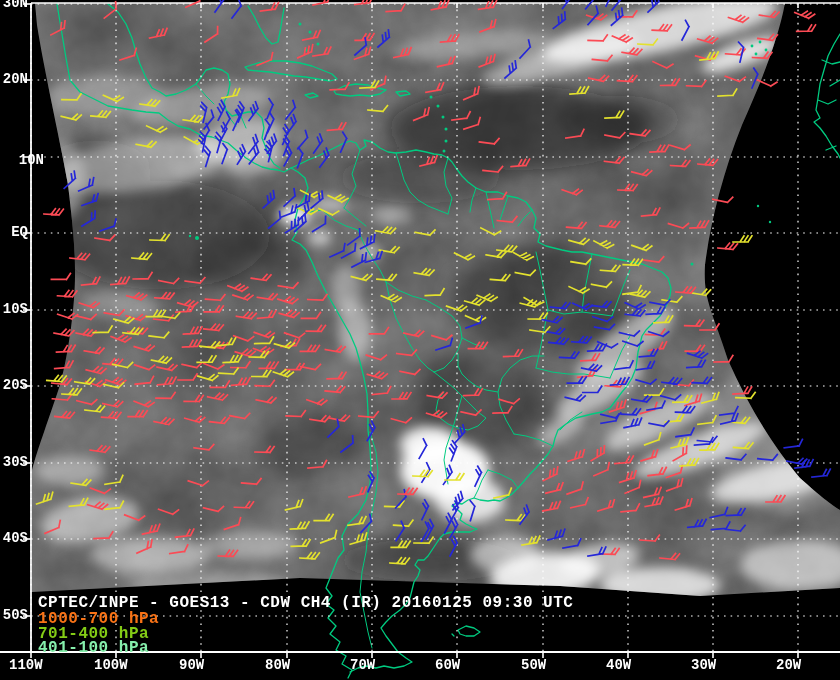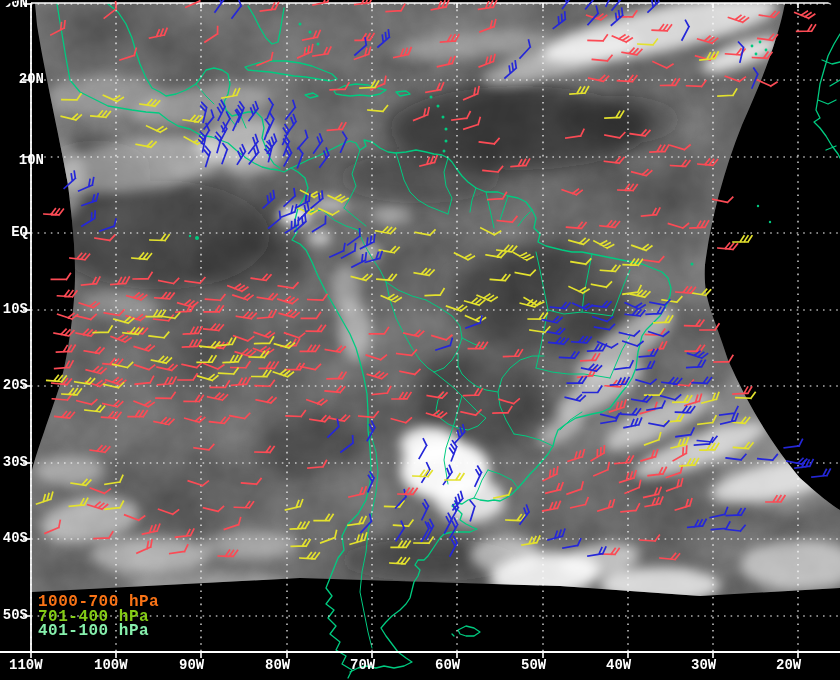--- a/index.html
+++ b/index.html
@@ -1,17 +1,17 @@
 <!DOCTYPE html>
 <html><head>
 <meta charset="utf-8">
 <style>
   html,body{margin:0;padding:0;background:#000;}
   #screen{position:relative;width:840px;height:680px;background:#000;overflow:hidden;
-          font-family:"Liberation Mono","DejaVu Sans Mono",monospace;border-radius:21px;}
+          font-family:"Liberation Mono","DejaVu Sans Mono",monospace;}
   #map-svg{position:absolute;left:0;top:0;}
   .axlab{position:absolute;color:#fff;font:bold 14px "Liberation Mono","DejaVu Sans Mono",monospace;
          line-height:14px;white-space:nowrap;}
   .latlab{width:28px;text-align:right;}
   .lonlab{width:44px;text-align:left;}
   #legend{position:absolute;left:38px;top:595px;}
   #legend .t{color:#fff;font:bold 16px "Liberation Mono","DejaVu Sans Mono",monospace;
              letter-spacing:.5px;line-height:17px;white-space:nowrap;}
   #legend .lv{font:bold 16px "Liberation Mono","DejaVu Sans Mono",monospace;
               letter-spacing:.5px;line-height:14.5px;white-space:nowrap;}
@@ -724,38 +724,39 @@
         <path d="M0,0L15,0M15,0L19,-6" transform="translate(328.0,437.0) rotate(-44.3)" stroke="#2527d8" fill="none" stroke-width="1.7" stroke-linecap="square"></path>
         <path d="M0,0L15,0M15,0L19,-6" transform="translate(341.0,452.0) rotate(-36.8)" stroke="#2527d8" fill="none" stroke-width="1.7" stroke-linecap="square"></path>
         <path d="M0,0L15,0M15,0L19,-6M11,0L15,-6" transform="translate(450.0,556.0) rotate(-61.7)" stroke="#2527d8" fill="none" stroke-width="1.7" stroke-linecap="square"></path>
         <path d="M0,0L15,0M15,0L19,-6" transform="translate(436.0,350.0) rotate(-17.9)" stroke="#2527d8" fill="none" stroke-width="1.7" stroke-linecap="square"></path>
         <path d="M0,0L15,0M15,0L19,-6" transform="translate(466.0,328.0) rotate(-19.8)" stroke="#2527d8" fill="none" stroke-width="1.7" stroke-linecap="square"></path>
       </g>
 </svg>
 
 <div id="labels">
       <div class="axlab latlab" style="left: 0px; top: -4px;">30N</div>
-      <div class="axlab latlab" style="left: 0px; top: 72px; padding-left: 16px;">20N</div>
+      <div class="axlab latlab" style="left: 0px; top: 72px;">20N</div>
       <div class="axlab latlab" style="left: 0px; top: 153px; margin-left: 16px;">10N</div>
       <div class="axlab latlab" style="left: 0px; top: 225px;">EQ</div>
       <div class="axlab latlab" style="left: 0px; top: 302px;">10S</div>
       <div class="axlab latlab" style="left: 0px; top: 378px;">20S</div>
       <div class="axlab latlab" style="left: 0px; top: 455px;">30S</div>
       <div class="axlab latlab" style="left: 0px; top: 531px;">40S</div>
       <div class="axlab latlab" style="left: 0px; top: 608px;">50S</div>
       <div class="axlab lonlab" style="left: 9px; top: 658px;">110W</div>
       <div class="axlab lonlab" style="left: 94px; top: 658px;">100W</div>
       <div class="axlab lonlab" style="left: 179px; top: 658px;">90W</div>
       <div class="axlab lonlab" style="left: 265px; top: 658px;">80W</div>
       <div class="axlab lonlab" style="left: 350px; top: 658px;">70W</div>
       <div class="axlab lonlab" style="left: 435px; top: 658px;">60W</div>
       <div class="axlab lonlab" style="left: 521px; top: 658px;">50W</div>
       <div class="axlab lonlab" style="left: 606px; top: 658px;">40W</div>
       <div class="axlab lonlab" style="left: 691px; top: 658px;">30W</div>
       <div class="axlab lonlab" style="left: 776px; top: 658px;">20W</div>
     </div>
 
 <div id="legend">
+  <div class="t">CPTEC/INPE - GOES13 - CDW CH4 (IR) 20160125 09:30 UTC</div>
   <div class="lv" style="color: #f97316;">1000-700 hPa</div>
   <div class="lv" style="color: #84cc16;">701-400 hPa</div>
   <div class="lv" style="color: #86efac;">401-100 hPa</div>
 </div>
 </div>
 
 </body></html>

